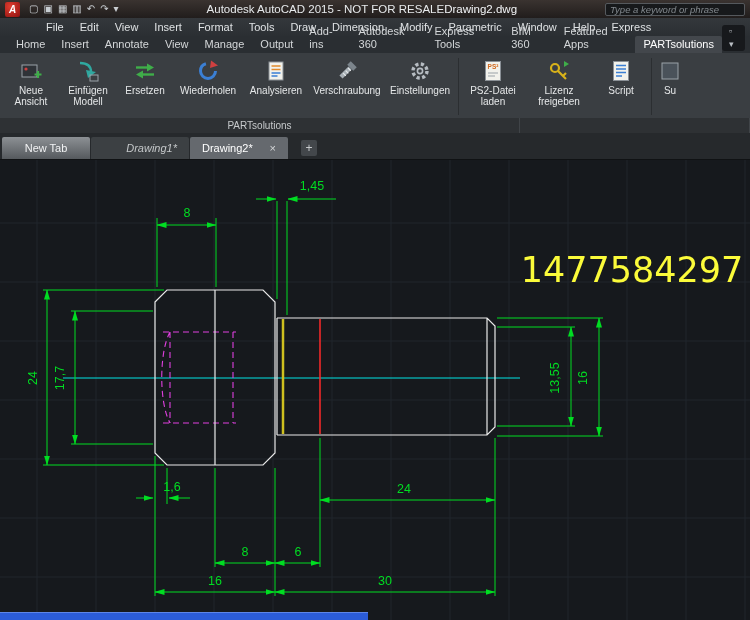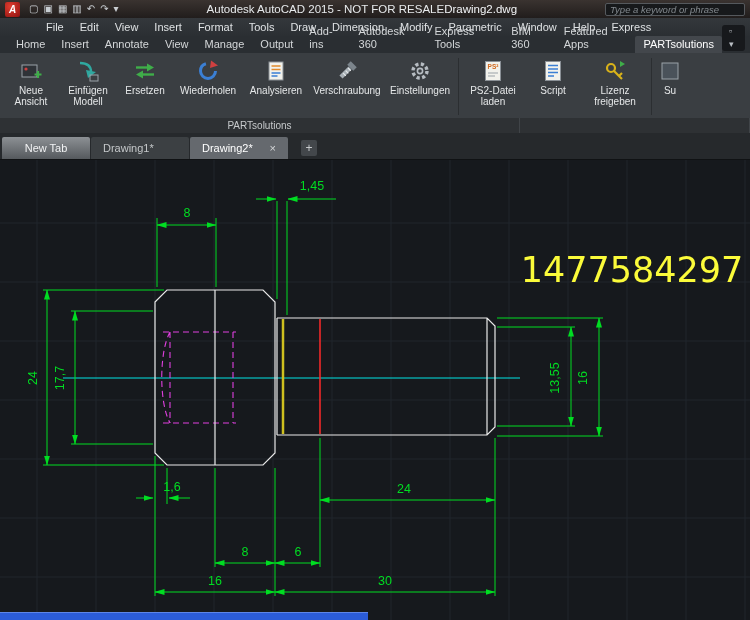--- a/index.html
+++ b/index.html
@@ -36,21 +36,21 @@
   .rsep { width:1px; align-self:stretch; background:#2b2e31; margin:3px 2px; }
 
   
   .plabels { height:15px; background:#2e3134; display:flex; }
   .plabel { color:#c7cacc; font-size:10px; line-height:15px; text-align:center; border-right:1px solid #404448; }
 
   
   .dtabs { height:27px; background:#26292c; display:flex; align-items:flex-end; padding-left:2px; border-bottom:1px solid #101214; }
   .dtab { height:22px; display:inline-flex; align-items:center; padding:0 12px; font-size:11px; margin-right:1px; border-radius:2px 2px 0 0; cursor:default; }
   .dtab-new { background:linear-gradient(#8c9094,#55595d); color:#f2f3f4; min-width:88px; justify-content:center; }
-  .dtab-idle { background:#3c4043; color:#c4c7c9; min-width:98px; justify-content:flex-start; }
+  .dtab-idle { background:#3c4043; color:#c4c7c9; min-width:98px; justify-content:flex-end;font-style:italic; }
   .dtab-act { background:#65696e; color:#ffffff; min-width:98px; justify-content:space-between; }
   .dtab-act .cls { margin-left:10px; color:#d4d6d8; font-size:11px; }
   .dplus { width:16px; height:16px; background:#43474b; color:#c8cbcd; border-radius:2px; display:flex; align-items:center; justify-content:center; font-size:12px; margin:0 0 3px 12px; cursor:default; }
 
   
   .canvas { position:relative; height:460px; background:#16191d; }
   .canvas svg { position:absolute; inset:0; }
   .cmdedge { position:absolute; left:0; bottom:0; width:368px; height:8px; background:#2b5cd8; border-top:1px solid #5d86e8; }
 
   
@@ -202,39 +202,39 @@
       <span class="ric">
         <svg width="24" height="24" viewBox="0 0 24 24">
             <rect x="4.5" y="2.5" width="15" height="19" fill="#f2f2ec" stroke="#8a9096"></rect>
             <text x="12" y="10" font-size="6.5" font-weight="bold" fill="#d2691e" text-anchor="middle">PS²</text>
             <path d="M7 14h10M7 17h7" stroke="#9aa2a8" stroke-width="1.2"></path>
           </svg>
       </span>
       <span class="rlb">PS2-Datei laden</span>
     </div>
 
-    <div class="rbtn" style="width:54px">
-      <span class="ric">
-        <svg width="24" height="24" viewBox="0 0 24 24">
-            <rect x="4.5" y="2.5" width="15" height="19" fill="#f2f2ec" stroke="#8a9096"></rect>
-            <path d="M7 6.5h10M7 10h10M7 13.5h10M7 17h6" stroke="#3b7fd4" stroke-width="1.3"></path>
-          </svg>
-      </span>
-      <span class="rlb">Script</span>
-    </div>
-
     <div class="rbtn" style="width:66px">
       <span class="ric">
         <svg width="24" height="24" viewBox="0 0 24 24">
             <circle cx="8" cy="9" r="4" stroke="#d8b21a" stroke-width="2.2" fill="none"></circle>
             <path d="M11 12l8 8M16 17l3-3" stroke="#d8b21a" stroke-width="2.2" fill="none"></path>
             <polygon points="17,2 22,5 17,8" fill="#3fae49"></polygon>
           </svg>
       </span>
       <span class="rlb">Lizenz freigeben</span>
+    </div>
+
+    <div class="rbtn" style="width:54px">
+      <span class="ric">
+        <svg width="24" height="24" viewBox="0 0 24 24">
+            <rect x="4.5" y="2.5" width="15" height="19" fill="#f2f2ec" stroke="#8a9096"></rect>
+            <path d="M7 6.5h10M7 10h10M7 13.5h10M7 17h6" stroke="#3b7fd4" stroke-width="1.3"></path>
+          </svg>
+      </span>
+      <span class="rlb">Script</span>
     </div>
 
     <div class="rsep"></div>
 
     <div class="rbtn" style="width:30px">
       <span class="ric">
         <svg width="24" height="24" viewBox="0 0 24 24">
             <rect x="4" y="4" width="16" height="16" fill="#4a525a" stroke="#9aa2a8"></rect>
           </svg>
       </span>

